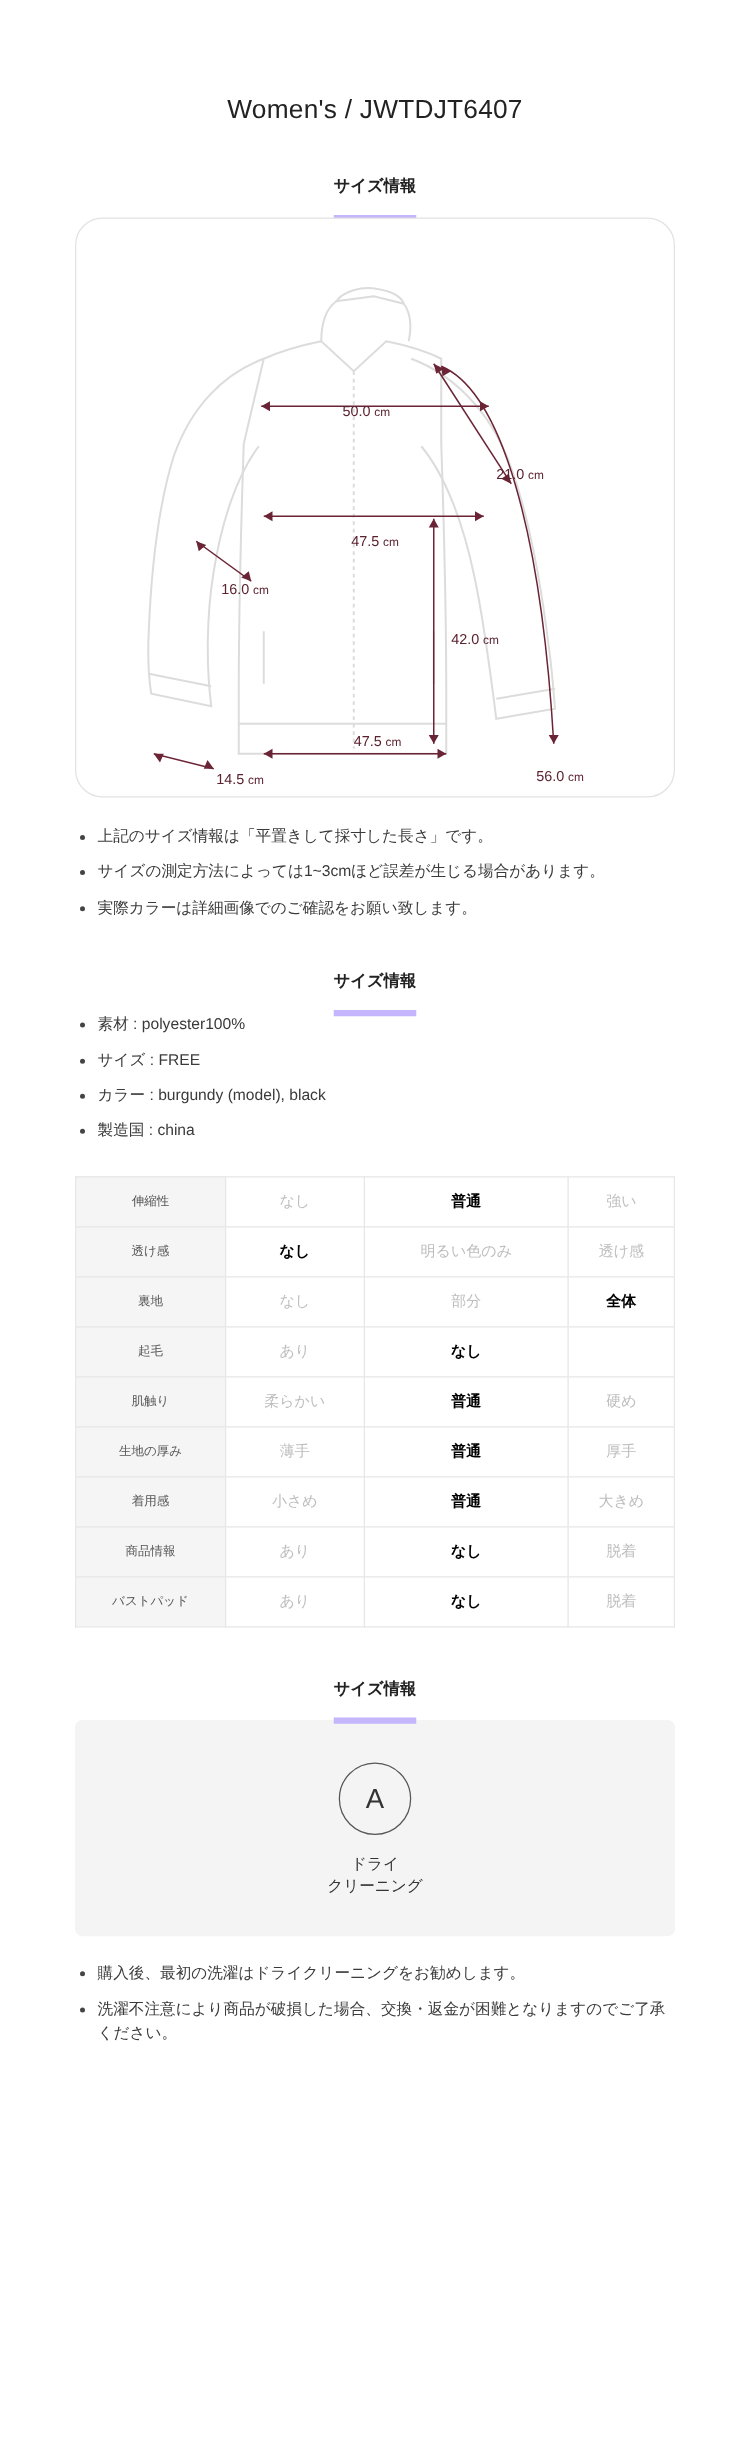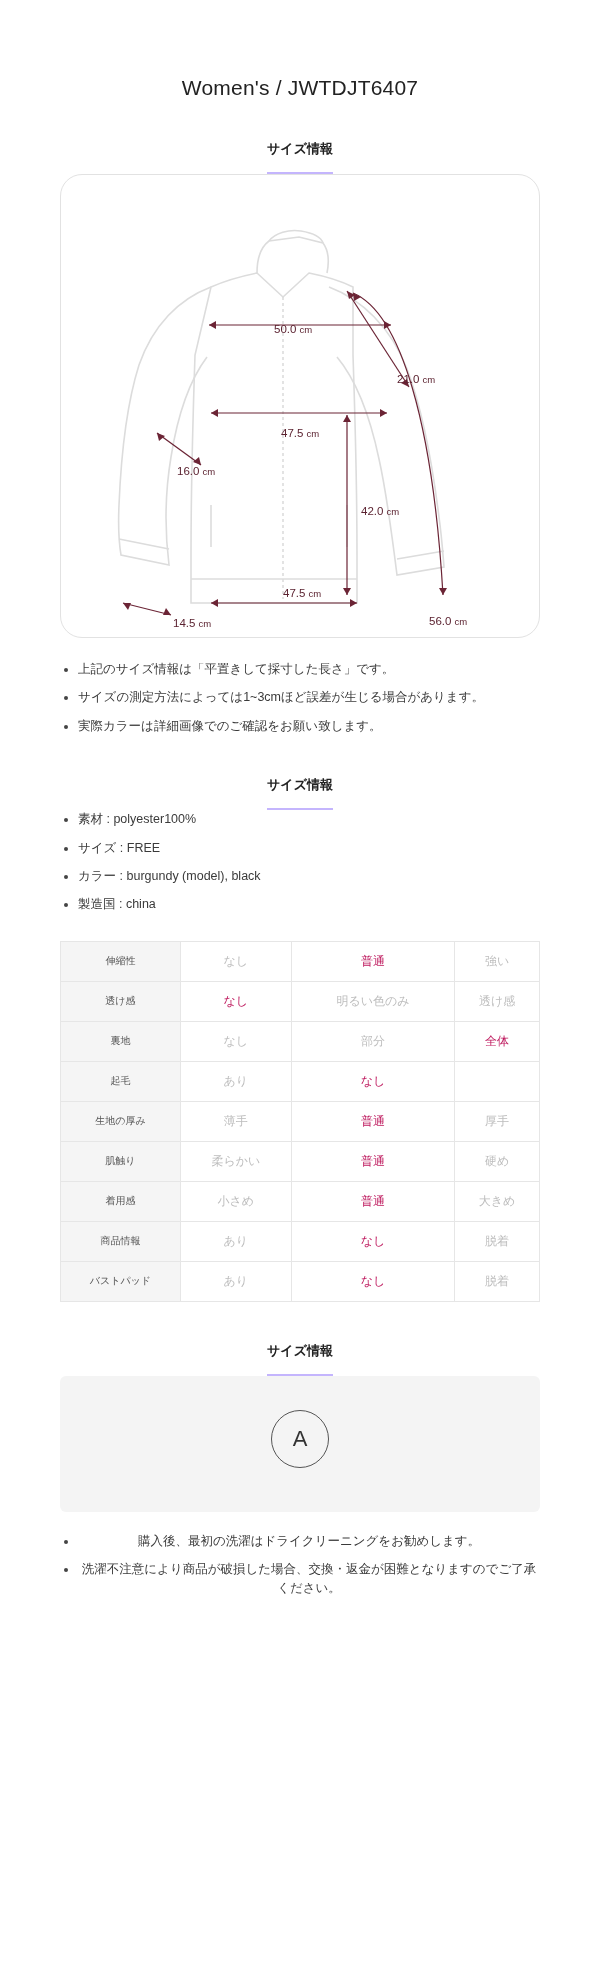--- a/index.html
+++ b/index.html
@@ -27,21 +27,21 @@
   }
   .section-heading {
     text-align: center;
     font-size: 13px;
     font-weight: 700;
     color: #222222;
     margin-top: 40px;
     margin-bottom: 16px;
   }
   .section-heading span {
-    border-bottom: 2px solid #c4b5fd;
+    border-bottom: 5px solid #c4b5fd;
     padding-bottom: 16px;
   }
   .diagram-box {
     border: 1px solid #e2e2e2;
     border-radius: 22px;
     height: 464px;
     position: relative;
     overflow: hidden;
     background: #fff;
   }
@@ -83,22 +83,22 @@
     font-weight: 400;
     vertical-align: middle;
   }
   table.attr-table td.row-label {
     background: #f5f5f5;
     color: #555555;
     width: 25%;
     font-size: 10px;
   }
   table.attr-table td.active {
-    color: #be185d;
-    font-weight: 400;
+    color: #000000;
+    font-weight: 700;
   }
   .care-box {
     margin-top: 14px;
     background: #f4f4f4;
     border-radius: 6px;
     padding: 34px 0 30px;
     text-align: center;
   }
   .care-circle {
     width: 58px; height: 58px;
@@ -109,21 +109,21 @@
     align-items: center;
     justify-content: center;
     font-size: 22px;
     color: #333;
   }
   .care-label {
     font-size: 12.5px;
     line-height: 1.5;
     color: #333;
   }
-  .bottom-bullets { margin-top: 20px; padding-bottom: 40px; text-align: center; }
+  .bottom-bullets { margin-top: 20px; padding-bottom: 40px; }
   .dim-label { font-size: 11.5px; fill: #5b2230; font-family: "Liberation Sans", sans-serif; }
   .dim-unit { font-size: 9.5px; fill: #5b2230; }
 </style>
 </head>
 <body>
 
 <div class="page">
 
   <div class="product-title">Women's / JWTDJT6407</div>
 
@@ -240,32 +240,32 @@
         <td>部分</td>
         <td class="active">全体</td>
       </tr>
       <tr>
         <td class="row-label">起毛</td>
         <td>あり</td>
         <td class="active">なし</td>
         <td></td>
       </tr>
       <tr>
+        <td class="row-label">肌触り</td>
+        <td>柔らかい</td>
+        <td class="active">普通</td>
+        <td>硬め</td>
+      </tr>
+      <tr>
         <td class="row-label">生地の厚み</td>
         <td>薄手</td>
         <td class="active">普通</td>
         <td>厚手</td>
       </tr>
       <tr>
-        <td class="row-label">肌触り</td>
-        <td>柔らかい</td>
-        <td class="active">普通</td>
-        <td>硬め</td>
-      </tr>
-      <tr>
         <td class="row-label">着用感</td>
         <td>小さめ</td>
         <td class="active">普通</td>
         <td>大きめ</td>
       </tr>
       <tr>
         <td class="row-label">商品情報</td>
         <td>あり</td>
         <td class="active">なし</td>
         <td>脱着</td>
@@ -280,20 +280,24 @@
   </table>
 
   <div class="section-heading">
     <span>サイズ情報</span>
   </div>
 
   <div class="care-box">
     <div class="care-circle">
       <span>A</span>
     </div>
+    <div class="care-label">
+      <div>ドライ</div>
+      <div>クリーニング</div>
+    </div>
   </div>
 
   <ul class="bullets bottom-bullets">
     <li>購入後、最初の洗濯はドライクリーニングをお勧めします。</li>
     <li>洗濯不注意により商品が破損した場合、交換・返金が困難となりますのでご了承ください。</li>
   </ul>
 
 </div>
 
 </body></html>

